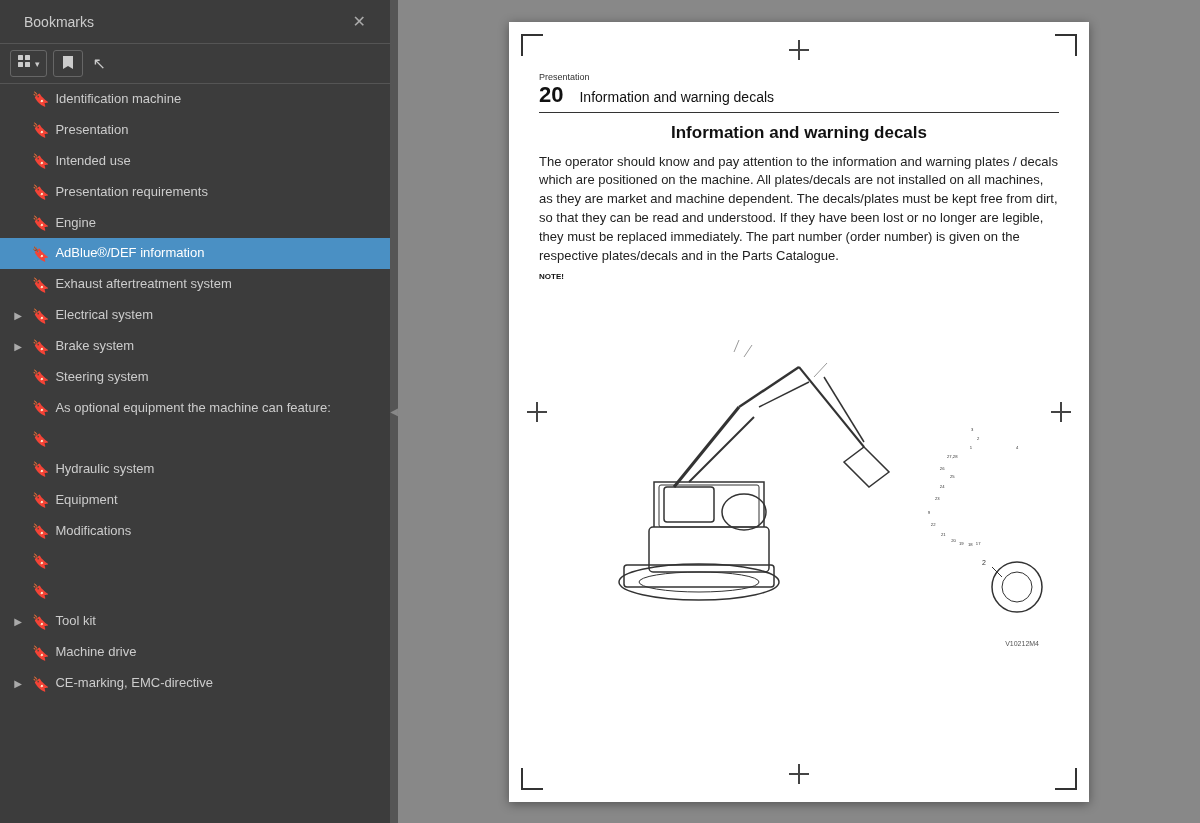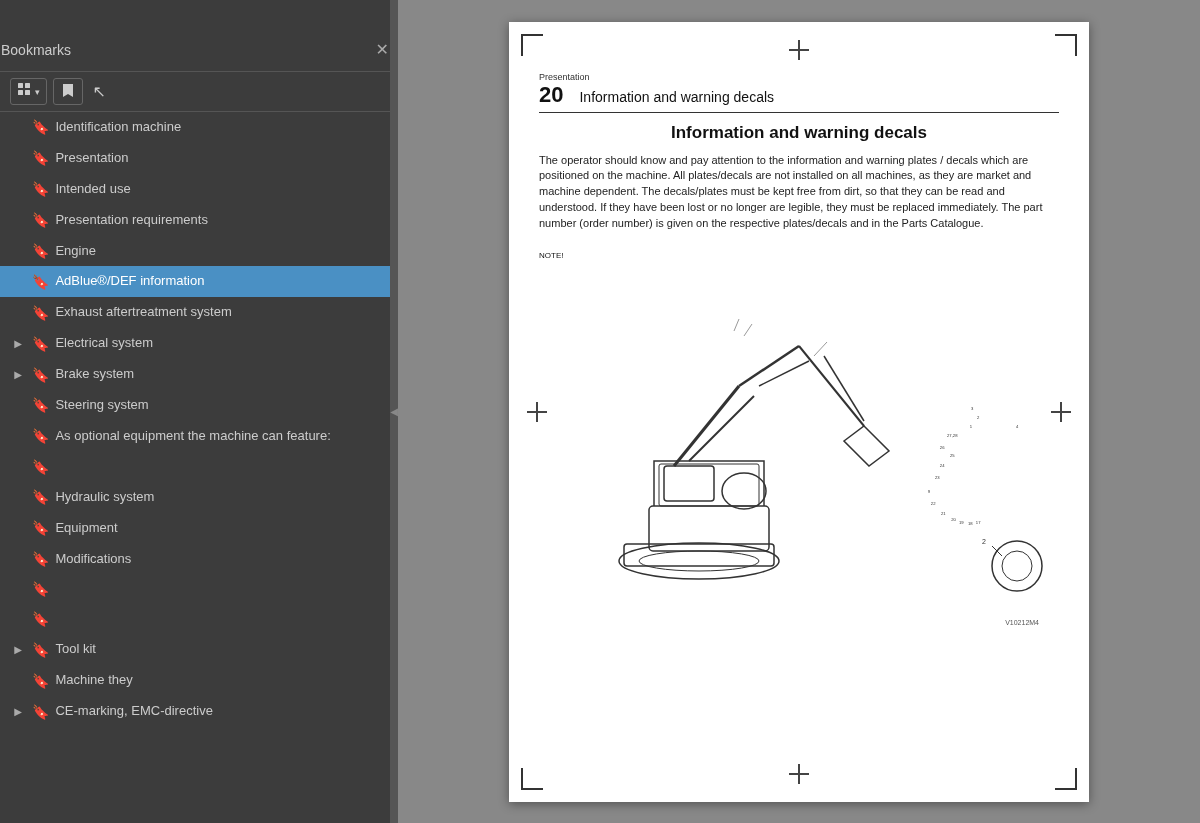--- a/index.html
+++ b/index.html
@@ -20,25 +20,24 @@
       display: flex;
       flex-direction: column;
       height: 823px;
       position: relative;
     }
 
     .panel-header {
       display: flex;
       align-items: center;
       justify-content: space-between;
-      padding: 8px 1px;
+      padding: 8px 24px;
       background: #3c3c3c;
       border-bottom: 1px solid #555;
       min-height: 44px;
-      margin-top: 28px;
     }
 
     .panel-title {
       color: #ccc;
       font-size: 14px;
       font-weight: 400;
     }
 
     .close-btn {
       color: #aaa;
@@ -245,29 +244,29 @@
 
     .content-title {
       font-size: 17px;
       font-weight: bold;
       text-align: center;
       margin-bottom: 10px;
       color: #111;
     }
 
     .content-body {
-      font-size: 11px;
+      font-size: 13px;
       color: #222;
       line-height: 1.45;
-      margin-bottom: 19px;
+      margin-bottom: 6px;
     }
 
     .content-note {
       font-size: 8px;
-      font-weight: normal;
+      font-weight: bold;
       margin-bottom: 2px;
       color: #111;
     }
 
     .content-note-text {
       font-size: 8px;
       color: #222;
     }
 
     .diagram-area {
@@ -406,21 +405,21 @@
       <span class="bookmark-icon">🔖</span>
     </div>
     <div class="bookmark-item">
       <span class="expand-arrow">▶</span>
       <span class="bookmark-icon">🔖</span>
       <span class="bookmark-label">Tool kit</span>
     </div>
     <div class="bookmark-item">
       <span class="expand-arrow empty">▶</span>
       <span class="bookmark-icon">🔖</span>
-      <span class="bookmark-label">Machine they</span>
+      <span class="bookmark-label">Machine drive</span>
     </div>
     <div class="bookmark-item">
       <span class="expand-arrow">▶</span>
       <span class="bookmark-icon">🔖</span>
       <span class="bookmark-label">CE-marking, EMC-directive</span>
     </div>
   </div>
 </div>
 
 <div class="resize-handle"></div>

